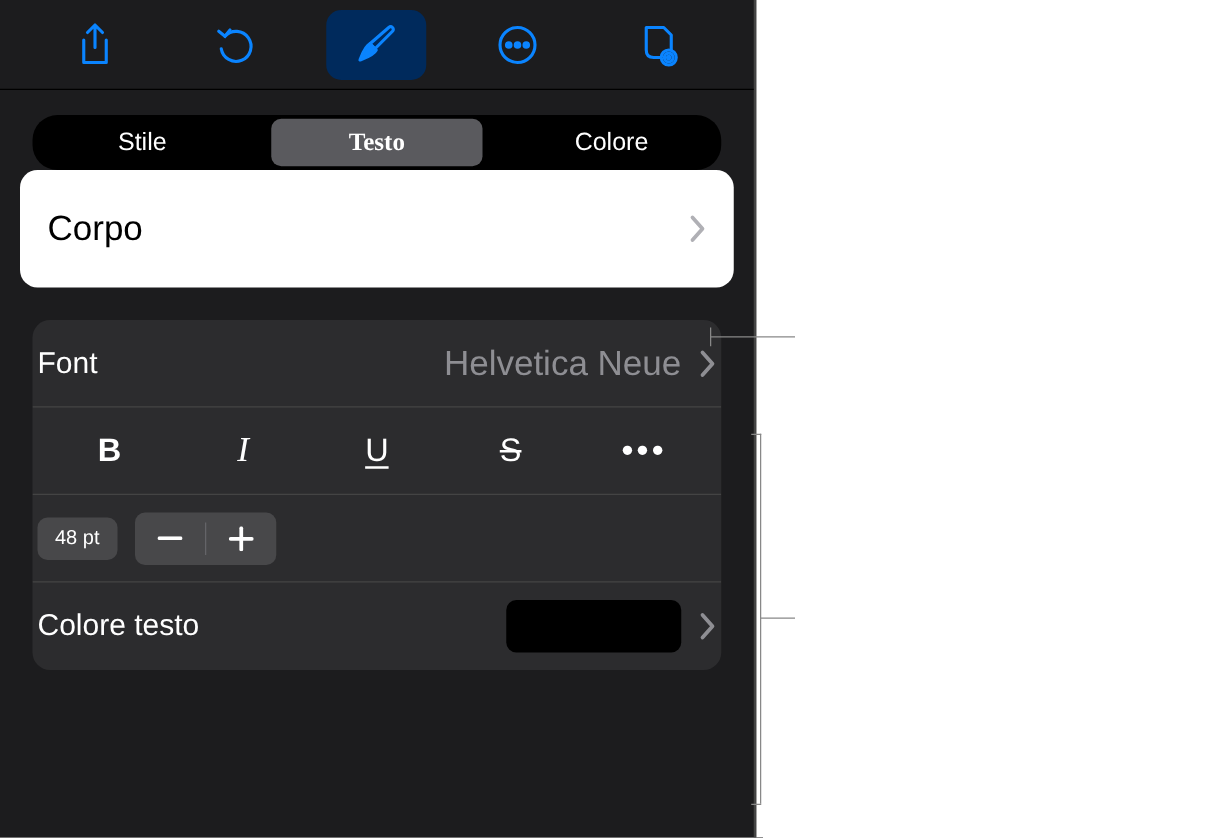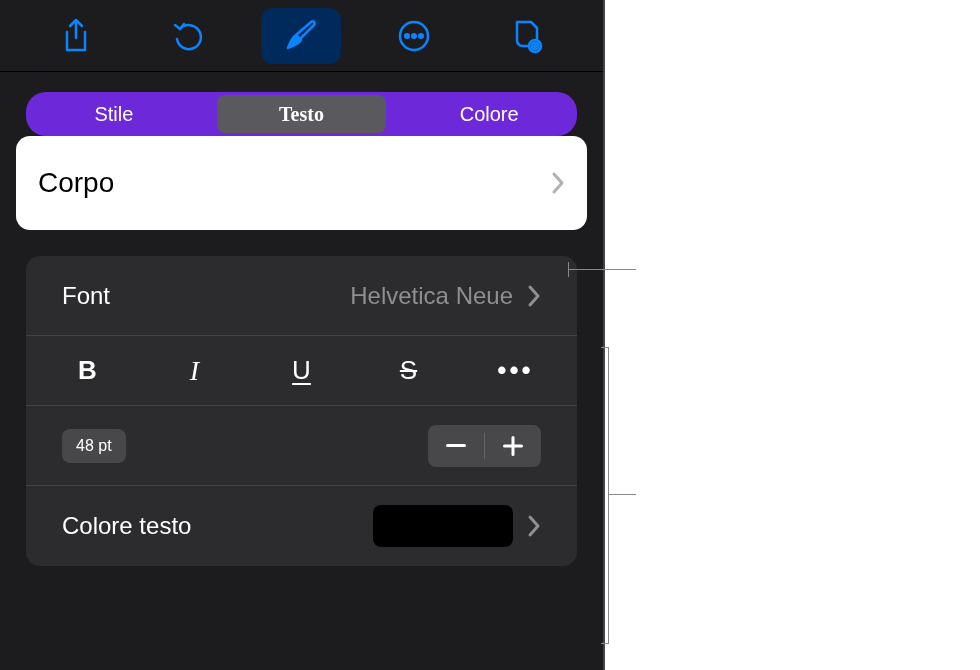--- a/index.html
+++ b/index.html
@@ -42,21 +42,21 @@
       border-radius: 12px;
     }
 
     .toolbar-btn.active {
       background: #002a5c;
     }
 
     .tabs {
       margin: 20px 26px 0;
       display: flex;
-      background: #6d28d9;
+      background: #000000;
       border-radius: 20px;
       padding: 3px;
       height: 44px;
       gap: 18px;
     }
 
     .tab {
       flex: 1;
       display: flex;
       align-items: center;
@@ -107,39 +107,38 @@
     .group {
       margin: 26px 26px 0;
       background: #2c2c2e;
       border-radius: 14px;
       overflow: hidden;
     }
 
     .group-row {
       display: flex;
       align-items: center;
-      padding: 0 36px;
-      height: 80px;
+      padding: 0 4px;
+      height: 70px;
       border-bottom: 1px solid #444;
-      justify-content: space-between;
     }
     
     .group-row:last-child {
       border-bottom: none;
     }
 
     .group-row-label {
       color: #ffffff;
       font-size: 24px;
       flex: 1;
     }
 
     .group-row-value {
       color: #8e8e93;
-      font-size: 24px;
+      font-size: 28px;
       margin-right: 14px;
     }
 
     .format-row {
       display: flex;
       align-items: center;
       height: 70px;
       border-bottom: 1px solid #444;
       padding: 0 8px;
     }

